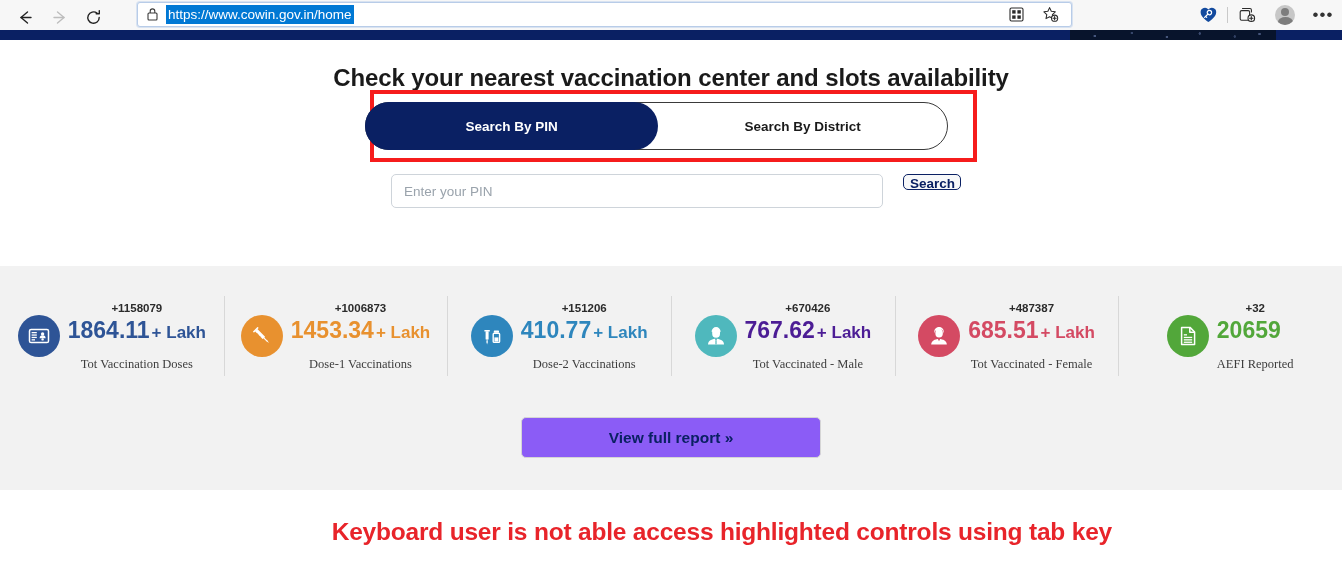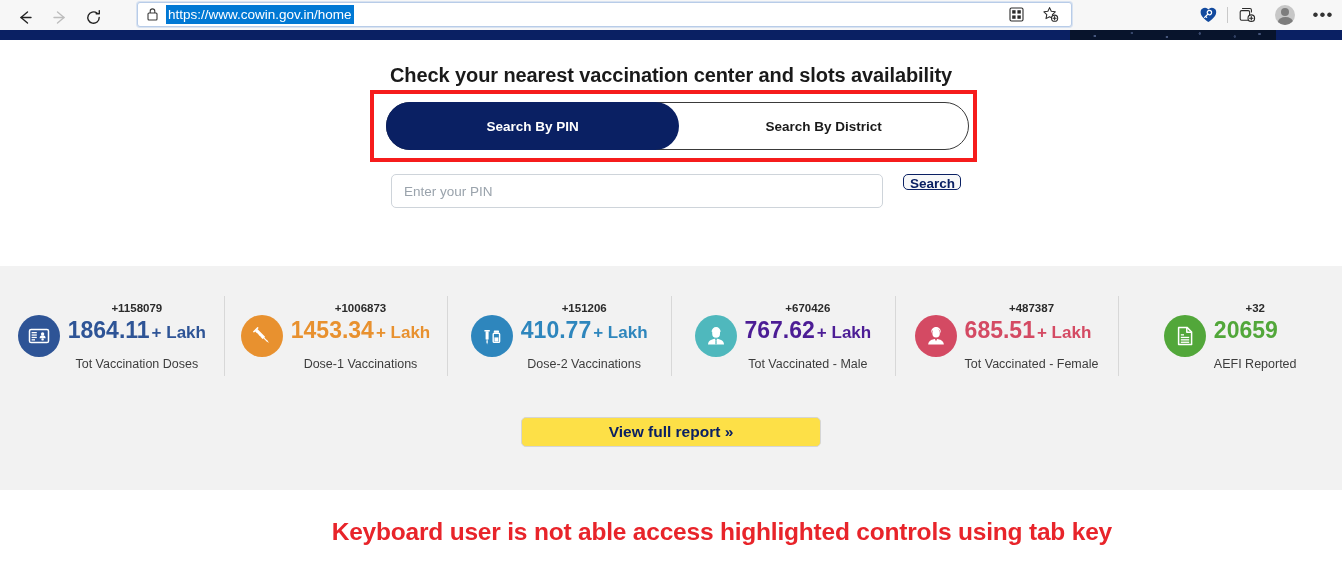--- a/index.html
+++ b/index.html
@@ -168,40 +168,40 @@
     width: 1342px;
     height: 226px;
     background: #ffffff;
   }
   .headline {
     position: absolute;
     top: 24px;
     left: 0;
     width: 1342px;
     text-align: center;
-    font-size: 20px;
+    font-size: 24px;
     font-weight: bold;
     color: #1a1a1a;
     letter-spacing: -0.1px;
   }
 
   .highlight-box {
     position: absolute;
     left: 370px;
     top: 50px;
     width: 607px;
     height: 72px;
     border: 4px solid #f61c1c;
     box-sizing: border-box;
     background: #ffffff;
   }
 
   .toggle-group {
     position: absolute;
-    left: 386px;
+    left: 365px;
     top: 62px;
     width: 583px;
     height: 48px;
     border: 1px solid #3a3a3a;
     border-radius: 24px;
     box-sizing: border-box;
     background: #ffffff;
     display: flex;
     align-items: stretch;
   }
@@ -325,29 +325,30 @@
     font-size: 17px;
     font-weight: bold;
     margin-left: 2px;
   }
   .stat-label {
     font-size: 12.5px;
     color: #3d3d3d;
     text-align: center;
     line-height: 16px;
     margin-top: 10px;
+    font-family: Liberation Serif, serif;
   }
 
   .report-btn {
     position: absolute;
     left: 521px;
     top: 151px;
     width: 300px;
-    height: 30px;
-    background: #fde047;
+    height: 41px;
+    background: #8b5cf6;
     border: 1px solid #d5d5d5;
     border-radius: 5px;
     font-size: 15.5px;
     font-weight: bold;
     color: #0a2063;
     font-family: "Liberation Sans", sans-serif;
     cursor: pointer;
     box-sizing: border-box;
   }
 

